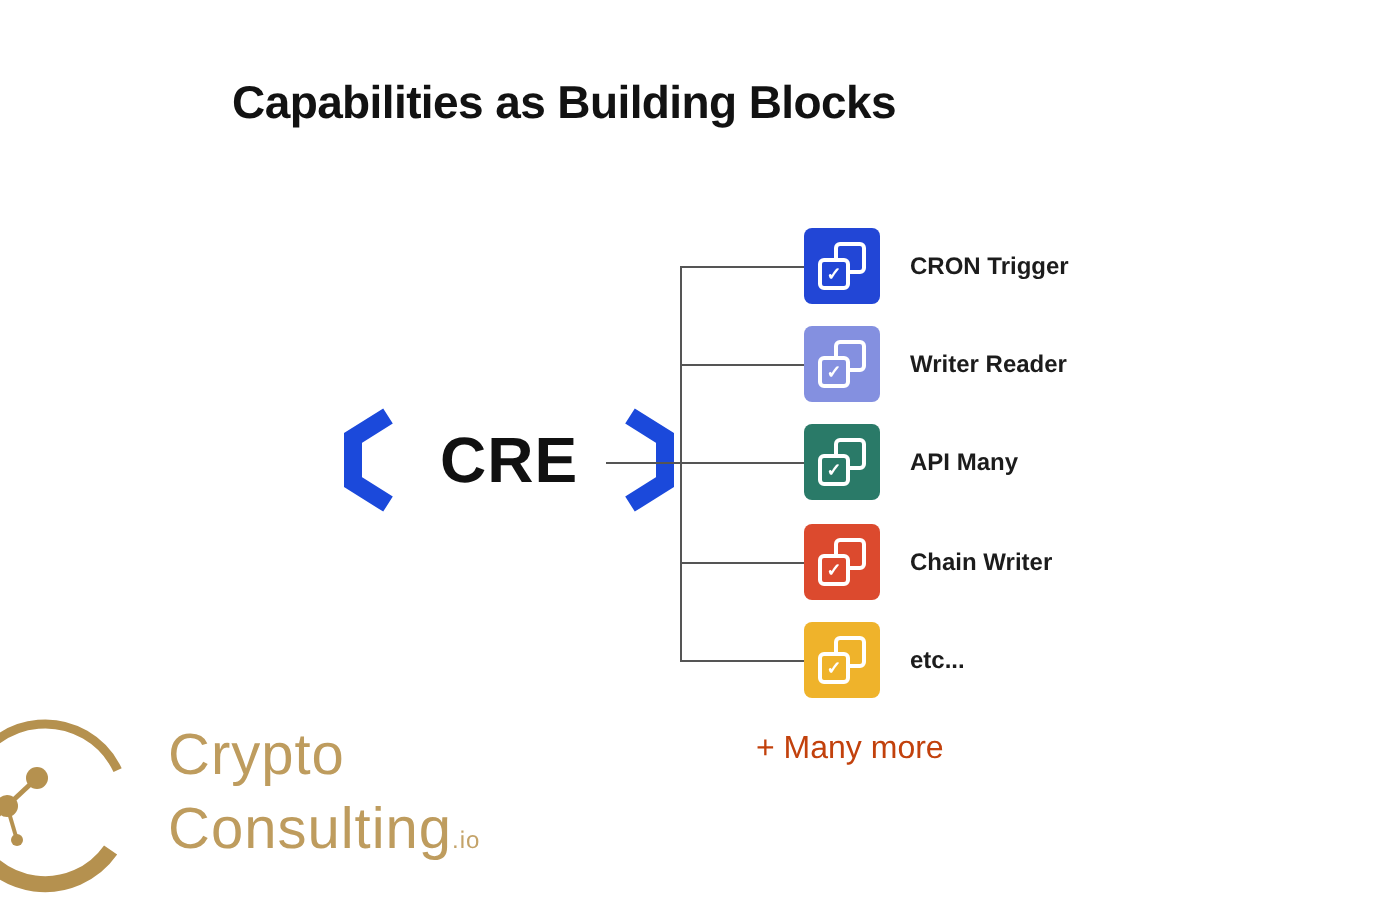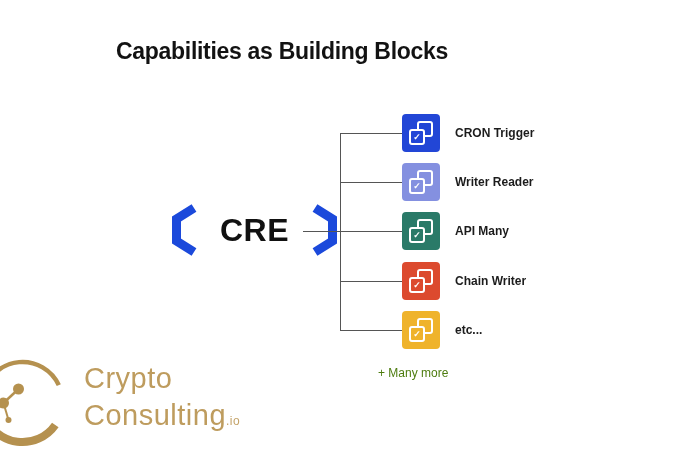--- a/index.html
+++ b/index.html
@@ -75,22 +75,22 @@
   }
   .cap-label {
     font-size: 12px;
     font-weight: 600;
     color: #1c1c1c;
     white-space: nowrap;
   }
   .many-more {
     position: absolute;
     left: 378px; top: 366px;
-    font-size: 12px;
-    color: #4d7c0f;
+    font-size: 16px;
+    color: #c2410c;
   }
   
   .brand-emblem {
     position: absolute;
     left: -30px; top: 352px;
     width: 105px; height: 100px;
   }
   .brand-text {
     position: absolute;
     left: 48px; top: 360px;

